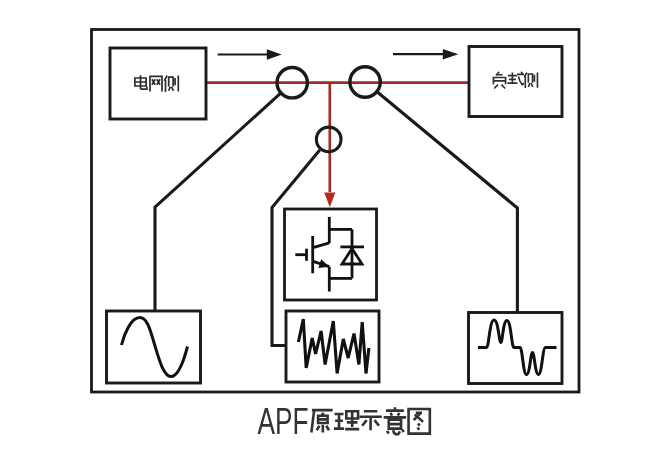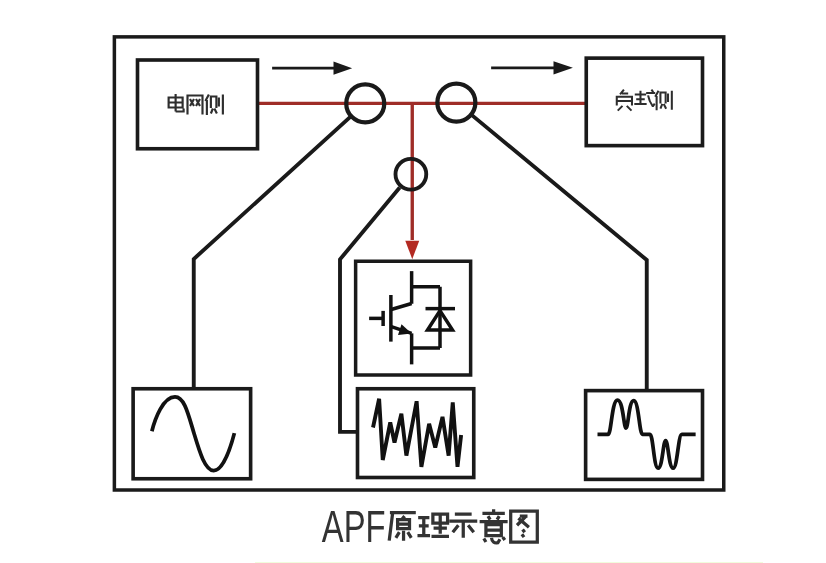--- a/index.html
+++ b/index.html
@@ -1,17 +1,17 @@
 <!DOCTYPE html>
 <html><head>
 <meta charset="utf-8">
 <style>
   html,body{margin:0;padding:0;}
   body{width:661px;height:450px;background:#ffffff;font-family:"Liberation Sans",sans-serif;}
-  #stage{position:relative;width:661px;height:450px;background:#bef264;overflow:hidden;}
+  #stage{position:relative;width:661px;height:450px;background:#1d4ed8;overflow:hidden;}
 </style>
 </head>
 <body>
 <div id="stage">
 <svg width="661" height="450" viewBox="0 0 661 450" xmlns="http://www.w3.org/2000/svg">
 <defs>
   <g id="g-dian" fill="none">
     <path d="M50,6 V76 M22,20 H78 V60 H22 Z M22,40 H78 M50,76 H82 V64"></path>
   </g>
   <g id="g-wang" fill="none">

